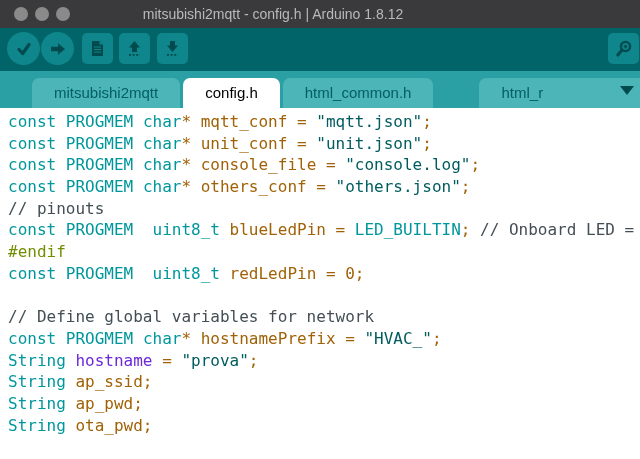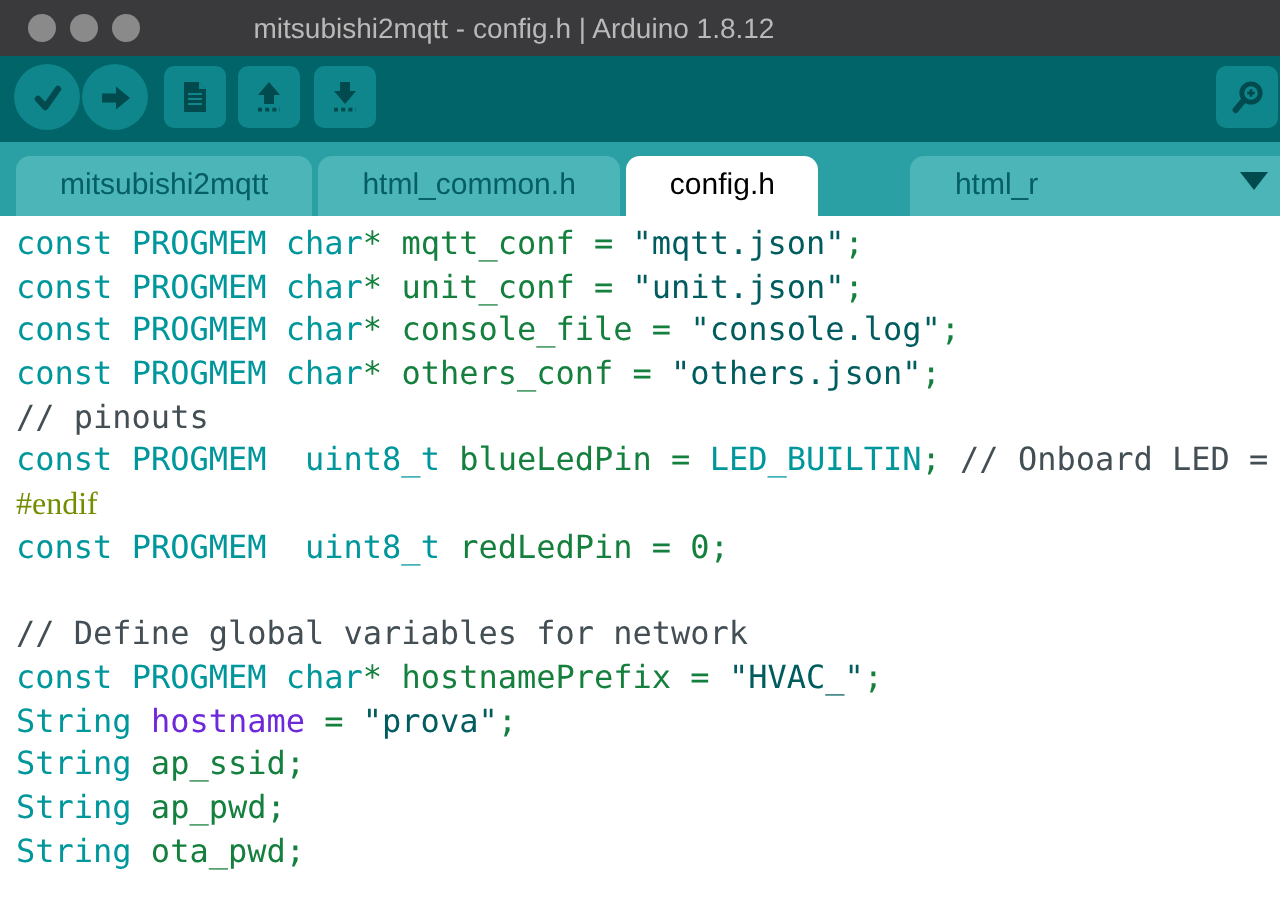--- a/index.html
+++ b/index.html
@@ -2,47 +2,47 @@
 <html><head>
 <meta charset="utf-8">
 <style>
   html,body{margin:0;padding:0;background:#222;}
   .window{position:relative;width:640px;height:459px;overflow:hidden;background:#fff;
           font-family:"Liberation Sans",sans-serif;}
   
   .titlebar{position:relative;height:28px;background:#3a3a3c;}
   .lights{position:absolute;left:14px;top:7px;display:flex;gap:7px;}
   .light{width:14px;height:14px;border-radius:50%;background:#8a8a8a;display:inline-block;}
-  .title{position:absolute;left:257px;top:6px;transform:translateX(-50%);
+  .title{position:absolute;left:273px;top:6px;transform:translateX(-50%);
          color:#b9b9b9;font-size:14px;white-space:nowrap;}
   
   .toolbar{position:relative;height:43px;background:#006468;}
   .tbtn{position:absolute;top:5px;width:31px;height:31px;background:#0e868b;border:none;
         border-radius:5px;padding:0;display:flex;align-items:center;justify-content:center;cursor:pointer;}
   .tbtn.circle{width:33px;height:33px;top:4px;border-radius:50%;}
   .tbtn svg{display:block;}
   
-  .tabbar{position:relative;height:37px;background:#2aa0a4;}
+  .tabbar{position:relative;height:37px;background:#2aa0a4;padding-left:24px;}
   .tabs{display:flex;align-items:flex-end;height:100%;padding-left:8px;gap:3px;overflow:hidden;}
   .tab{height:30px;line-height:30px;padding:0 22px;border-radius:7px 7px 0 0;background:#4bb5b8;
        color:#045e63;font-size:15px;white-space:nowrap;flex:0 0 auto;cursor:pointer;}
   .tab.active{background:#ffffff;color:#000;}
   .tab:last-child{flex:1 0 auto;border-top-right-radius:0;margin-left:43px;}
   .chevron{position:absolute;right:6px;top:15px;width:0;height:0;z-index:3;cursor:pointer;
            border-left:7px solid transparent;border-right:7px solid transparent;border-top:9px solid #014b4f;}
   
   .editor{height:351px;background:#fff;overflow:hidden;white-space:pre;
           font-family:"DejaVu Sans Mono",monospace;font-size:16px;line-height:21.7px;
           padding:3px 0 0 8px;color:#434f54;}
   .line{height:21.7px;}
-  .pln{color:#15803d;}
+  .pln{color:#a16207;}
   .kw{color:#00979c;}
   .str{color:#005c5f;}
   .cmt{color:#434f54;margin-top:36px;}
-  .pre{color:#728e00;font-family:Liberation Serif, serif;}
+  .pre{color:#728e00;}
   .fn{color:#6d28d9;}
 </style>
 </head>
 <body>
 
 <div class="window">
 
   <div class="titlebar">
     <div class="lights">
       <span class="light"></span>
@@ -104,22 +104,22 @@
             <line x1="9.6" y1="7.5" x2="13.4" y2="7.5" stroke="#014b4f" stroke-width="1.4"></line>
             <line x1="7.8" y1="11.2" x2="3.8" y2="16" stroke="#014b4f" stroke-width="3" stroke-linecap="round"></line>
           </svg>
         </span>
     </button>
   </div>
 
   <div class="tabbar">
     <div class="tabs">
         <div class="tab">mitsubishi2mqtt</div>
+        <div class="tab active">config.h</div>
         <div class="tab">html_common.h</div>
-        <div class="tab active">config.h</div>
         <div class="tab">html_r</div>
       </div>
     <span class="chevron" title=""></span>
   </div>
 
   <div class="editor"><div class="line"><span class="kw">const</span><span class="pln"> </span><span class="kw">PROGMEM</span><span class="pln"> </span><span class="kw">char</span><span class="pln">* mqtt_conf = </span><span class="str">"mqtt.json"</span><span class="pln">;</span></div><div class="line"><span class="kw">const</span><span class="pln"> </span><span class="kw">PROGMEM</span><span class="pln"> </span><span class="kw">char</span><span class="pln">* unit_conf = </span><span class="str">"unit.json"</span><span class="pln">;</span></div><div class="line"><span class="kw">const</span><span class="pln"> </span><span class="kw">PROGMEM</span><span class="pln"> </span><span class="kw">char</span><span class="pln">* console_file = </span><span class="str">"console.log"</span><span class="pln">;</span></div><div class="line"><span class="kw">const</span><span class="pln"> </span><span class="kw">PROGMEM</span><span class="pln"> </span><span class="kw">char</span><span class="pln">* others_conf = </span><span class="str">"others.json"</span><span class="pln">;</span></div><div class="line"><span class="cmt">// pinouts</span></div><div class="line"><span class="kw">const</span><span class="pln"> </span><span class="kw">PROGMEM</span><span class="pln">  </span><span class="kw">uint8_t</span><span class="pln"> blueLedPin = </span><span class="kw">LED_BUILTIN</span><span class="pln">; </span><span class="cmt">// Onboard LED = d</span></div><div class="line"><span class="pre">#endif</span></div><div class="line"><span class="kw">const</span><span class="pln"> </span><span class="kw">PROGMEM</span><span class="pln">  </span><span class="kw">uint8_t</span><span class="pln"> redLedPin = 0;</span></div><div class="line">&nbsp;</div><div class="line"><span class="cmt">// Define global variables for network</span></div><div class="line"><span class="kw">const</span><span class="pln"> </span><span class="kw">PROGMEM</span><span class="pln"> </span><span class="kw">char</span><span class="pln">* hostnamePrefix = </span><span class="str">"HVAC_"</span><span class="pln">;</span></div><div class="line"><span class="kw">String</span><span class="pln"> </span><span class="fn">hostname</span><span class="pln"> = </span><span class="str">"prova"</span><span class="pln">;</span></div><div class="line"><span class="kw">String</span><span class="pln"> ap_ssid;</span></div><div class="line"><span class="kw">String</span><span class="pln"> ap_pwd;</span></div><div class="line"><span class="kw">String</span><span class="pln"> ota_pwd;</span></div></div>
 
 </div>
 
 </body></html>

